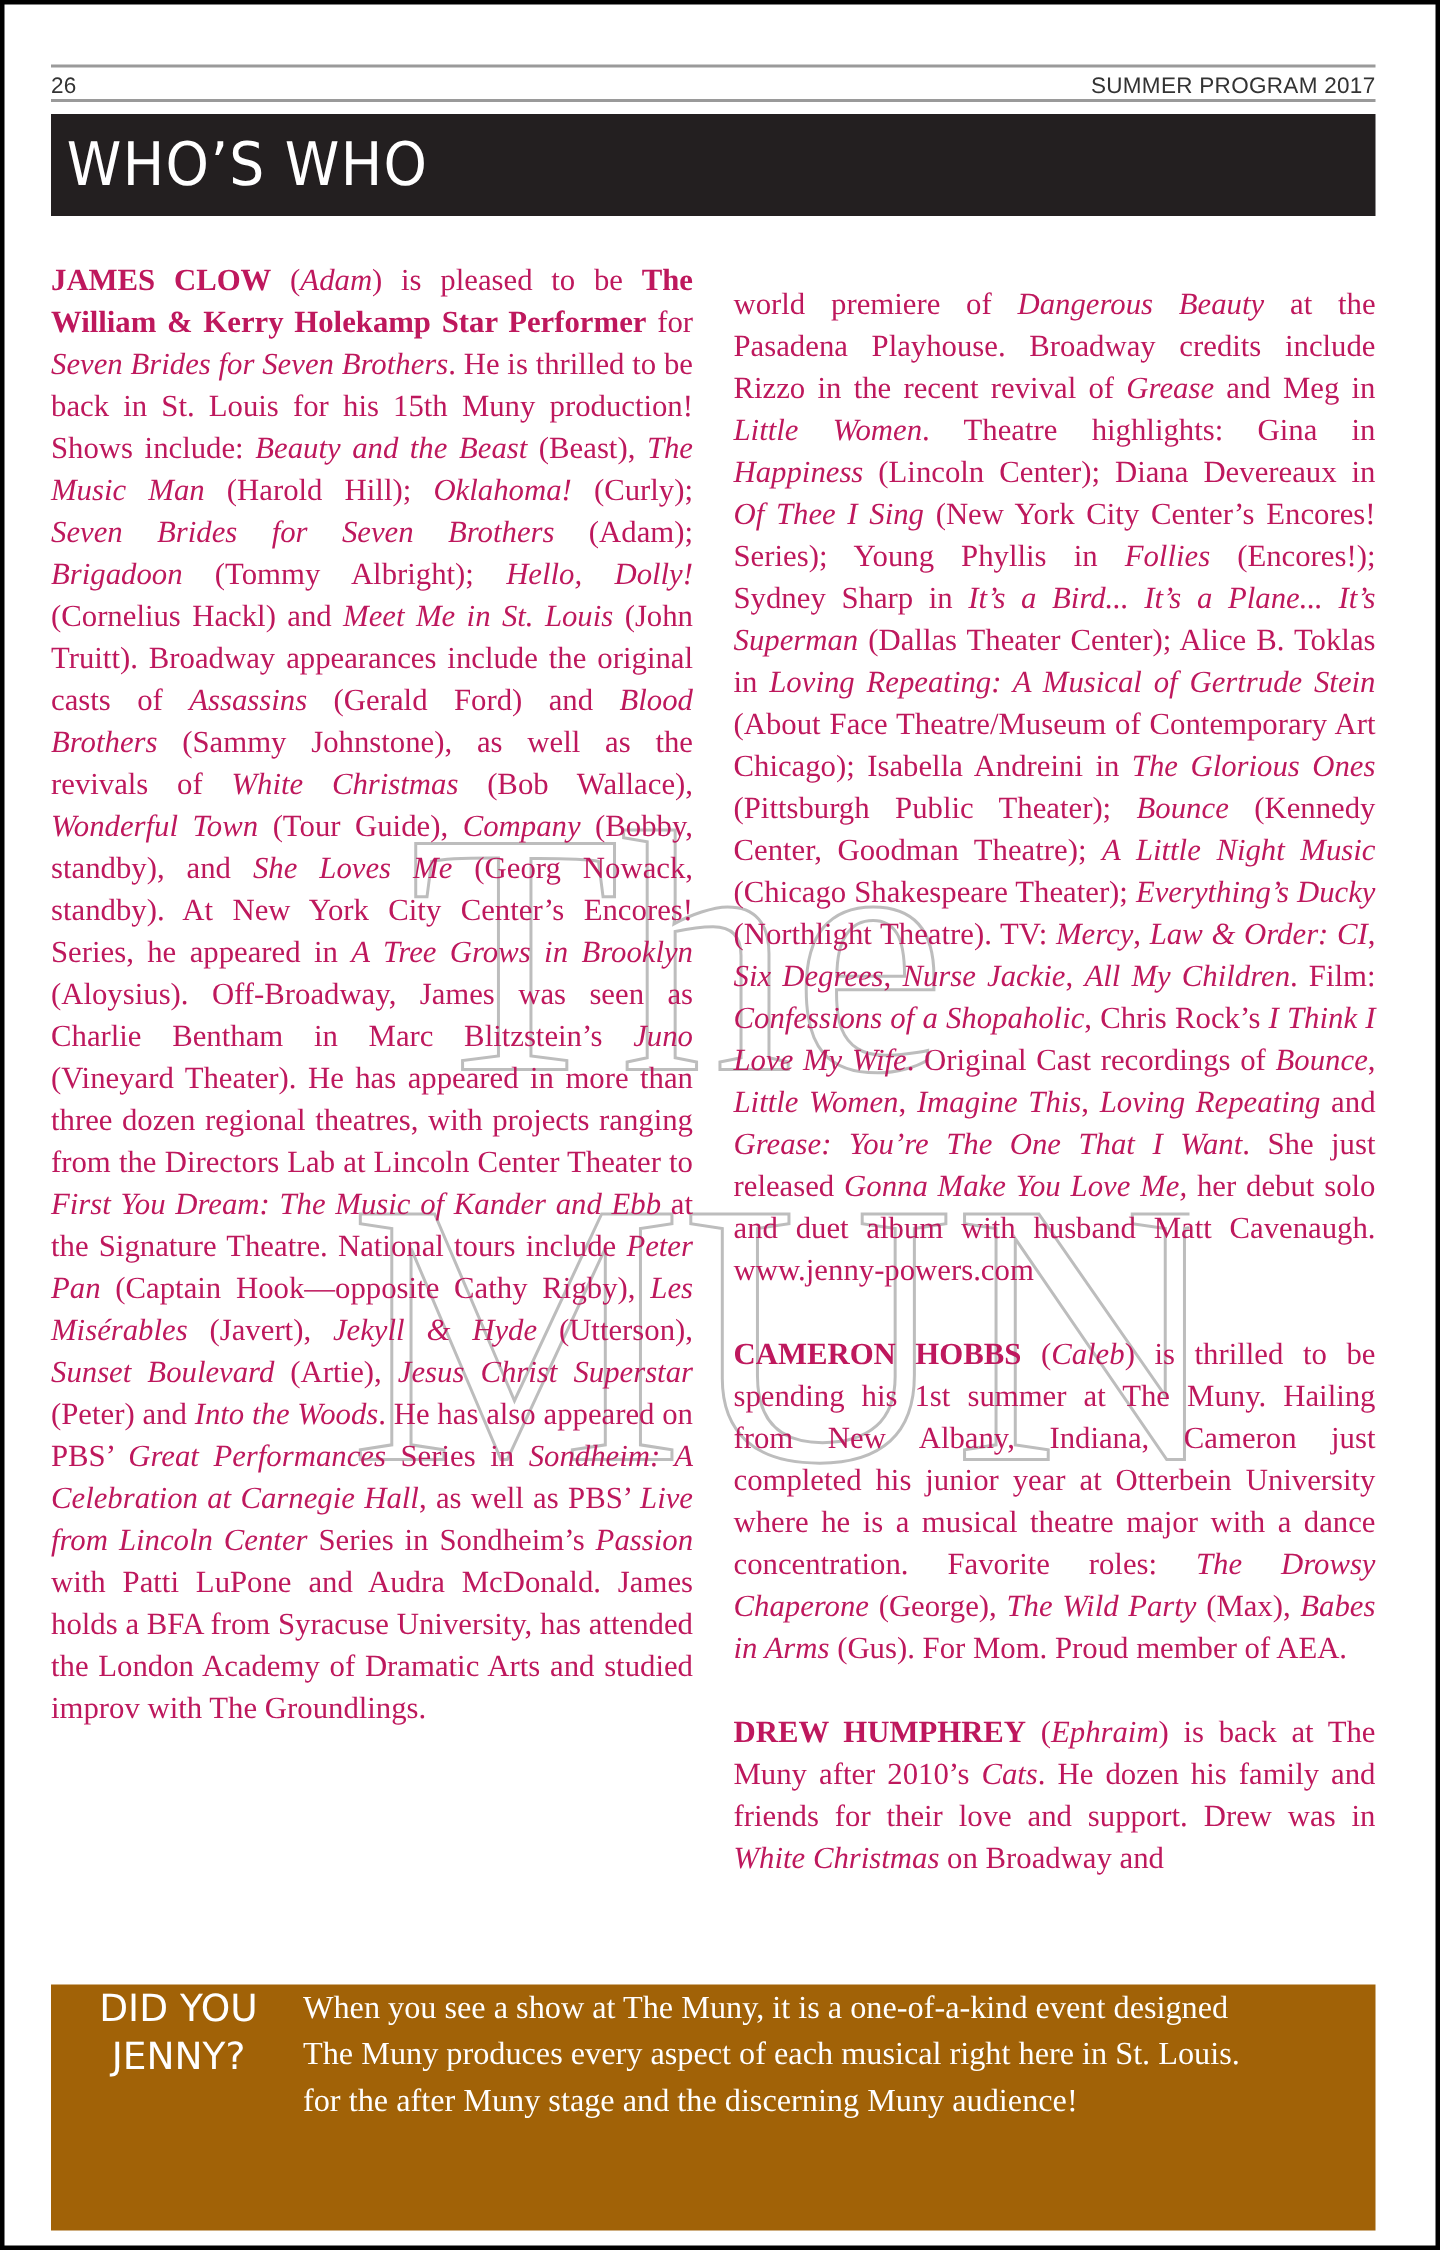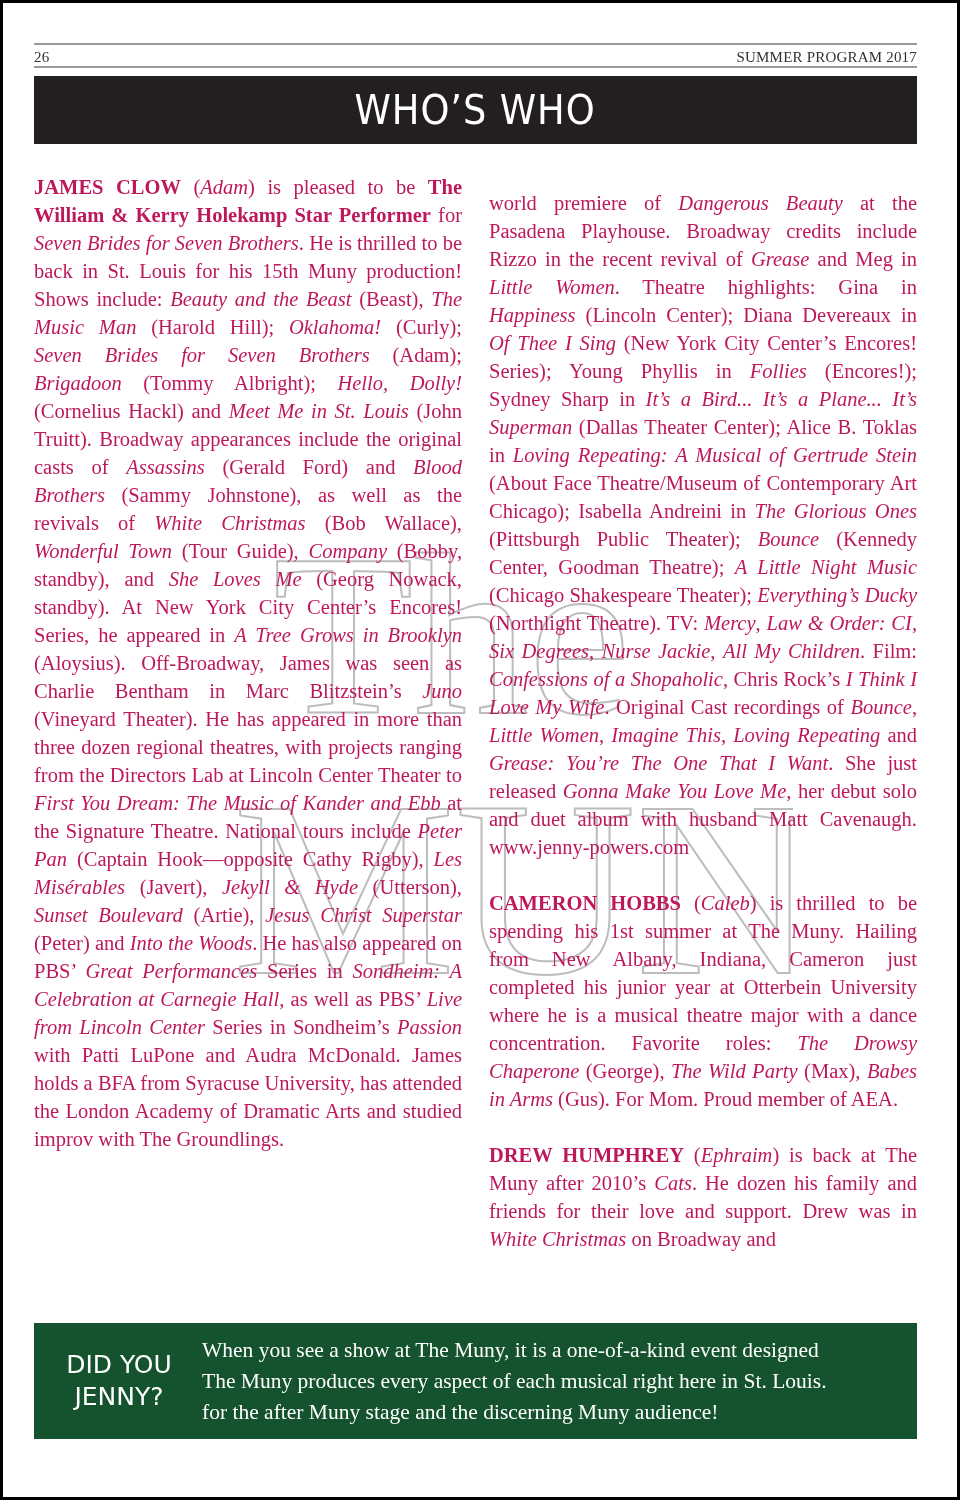--- a/index.html
+++ b/index.html
@@ -1,29 +1,29 @@
 <!DOCTYPE html>
 <html><head>
 <meta charset="utf-8">
 <style>
   html, body { margin: 0; padding: 0; }
   body { width: 960px; height: 1500px; background: #000; position: relative; overflow: hidden; }
   .page { position: absolute; left: 3px; top: 3px; width: 954px; height: 1494px; background: #fff; }
   .rule { position: absolute; left: 31px; width: 883px; height: 2px; background: #9a9a9a; }
-  .folio { position: absolute; top: 46px; font-family: Liberation Serif, serif; font-size: 15px; color: #333; letter-spacing: 0.2px; }
-  .title-bar { position: absolute; left: 31px; top: 73px; width: 883px; height: 68px; background: #231f20; display: flex; align-items: center; justify-content: center; }
+  .folio { position: absolute; top: 46px; font-family: Liberation Sans, sans-serif; font-size: 15px; color: #333; letter-spacing: 0.2px; }
+  .title-bar { position: absolute; left: 31px; top: 73px; width: 883px; height: 68px; background: #231f20; display: flex; align-items: center; }
   .title-bar h1 { margin: 0; color: #fff; font-family: "DejaVu Sans", sans-serif; font-weight: normal; font-size: 40px; letter-spacing: 1px; transform: scaleX(0.92); }
   .col { position: absolute; top: 170px; width: 428px; font-family: "Liberation Serif", "DejaVu Serif", serif; font-size: 20.5px; line-height: 28px; color: #be185d; text-align: justify; z-index: 2; }
   .col p { margin: 0 0 28px 0; }
   .col b { font-weight: bold; }
   .col-left { left: 31px; }
   .col-right { left: 486px; margin-top: 16px; }
   .watermark { position: absolute; left: 230px; top: 500px; width: 560px; height: 560px; z-index: 1; }
   .watermark text { font-family: "Liberation Serif", serif; fill: none; stroke: #bdbdbd; stroke-width: 2; }
-  .callout { position: absolute; left: 31px; top: 1320px; width: 883px; height: 116px; background: #14532d; display: flex; align-items: center; }
+  .callout { position: absolute; left: 31px; top: 1320px; width: 883px; height: 164px; background: #a16207; display: flex; }
   .callout .label { width: 150px; text-align: center; color: #fff; font-family: "DejaVu Sans", sans-serif; font-size: 25px; line-height: 32px; margin-left: 10px; }
   .callout .text { margin-left: 8px; color: #fff; font-family: "Liberation Serif", "DejaVu Serif", serif; font-size: 21.5px; line-height: 31px; }
 </style>
 </head>
 <body>
 
 <div class="page">
   <div class="rule" style="top:40px"></div>
   <span class="folio" style="left:31px">26</span>
   <span class="folio" style="right:40px">SUMMER PROGRAM 2017</span>

